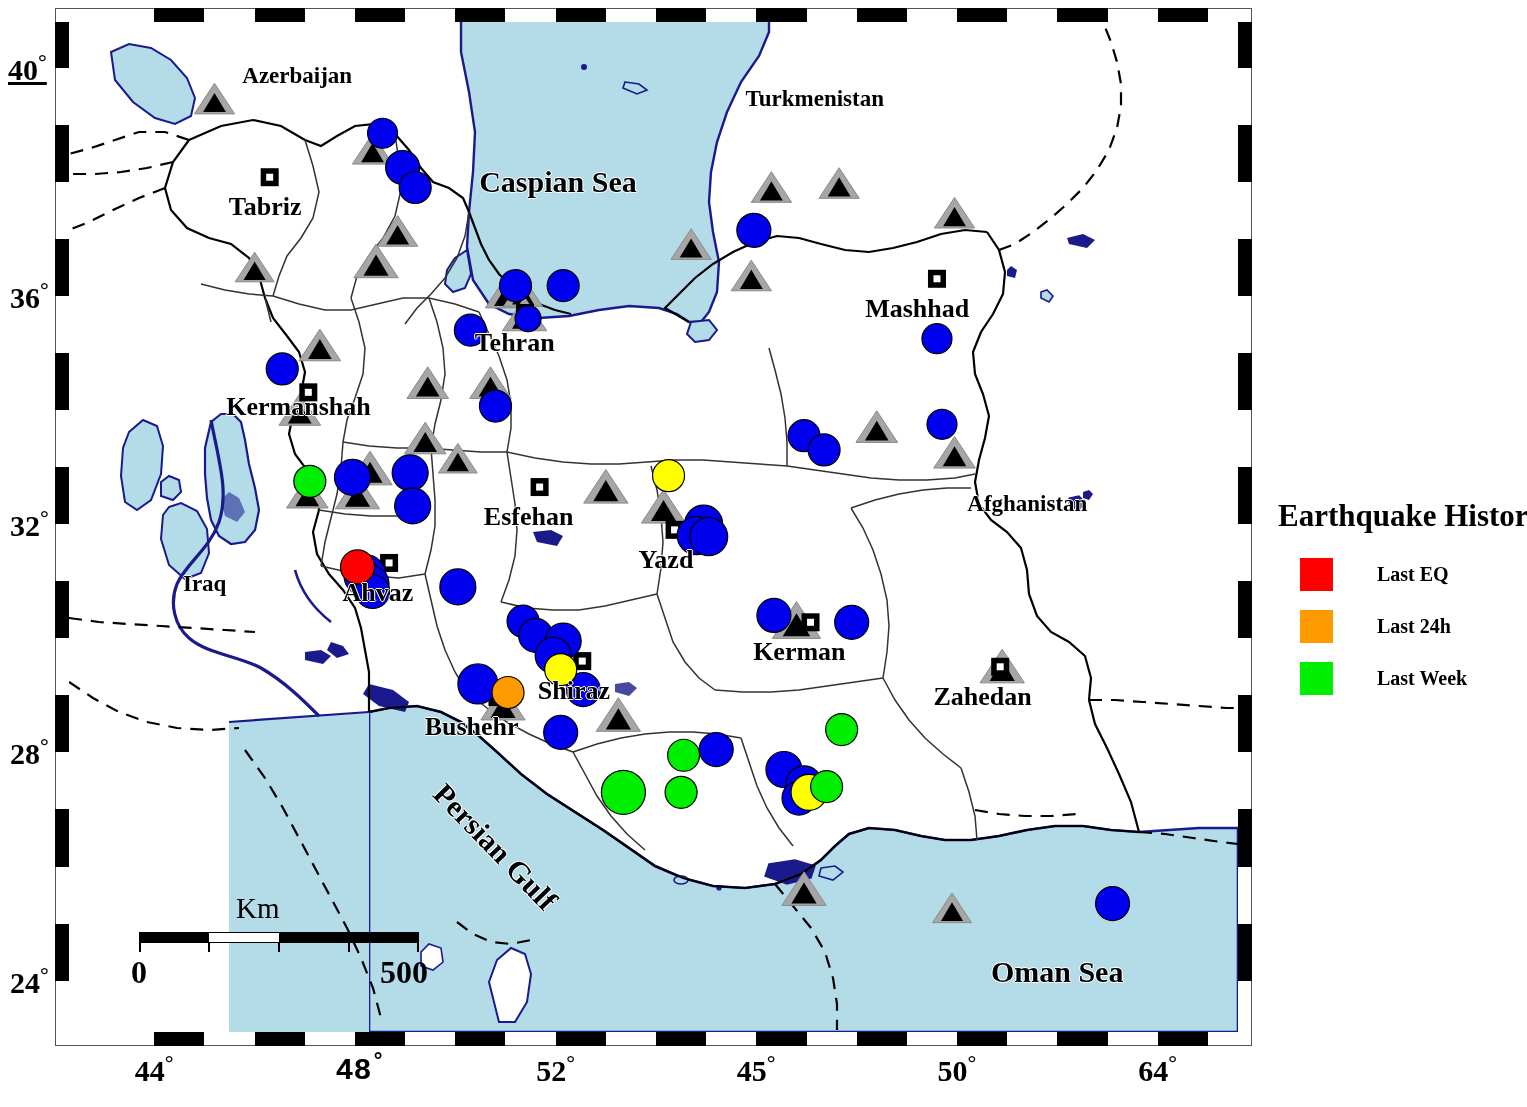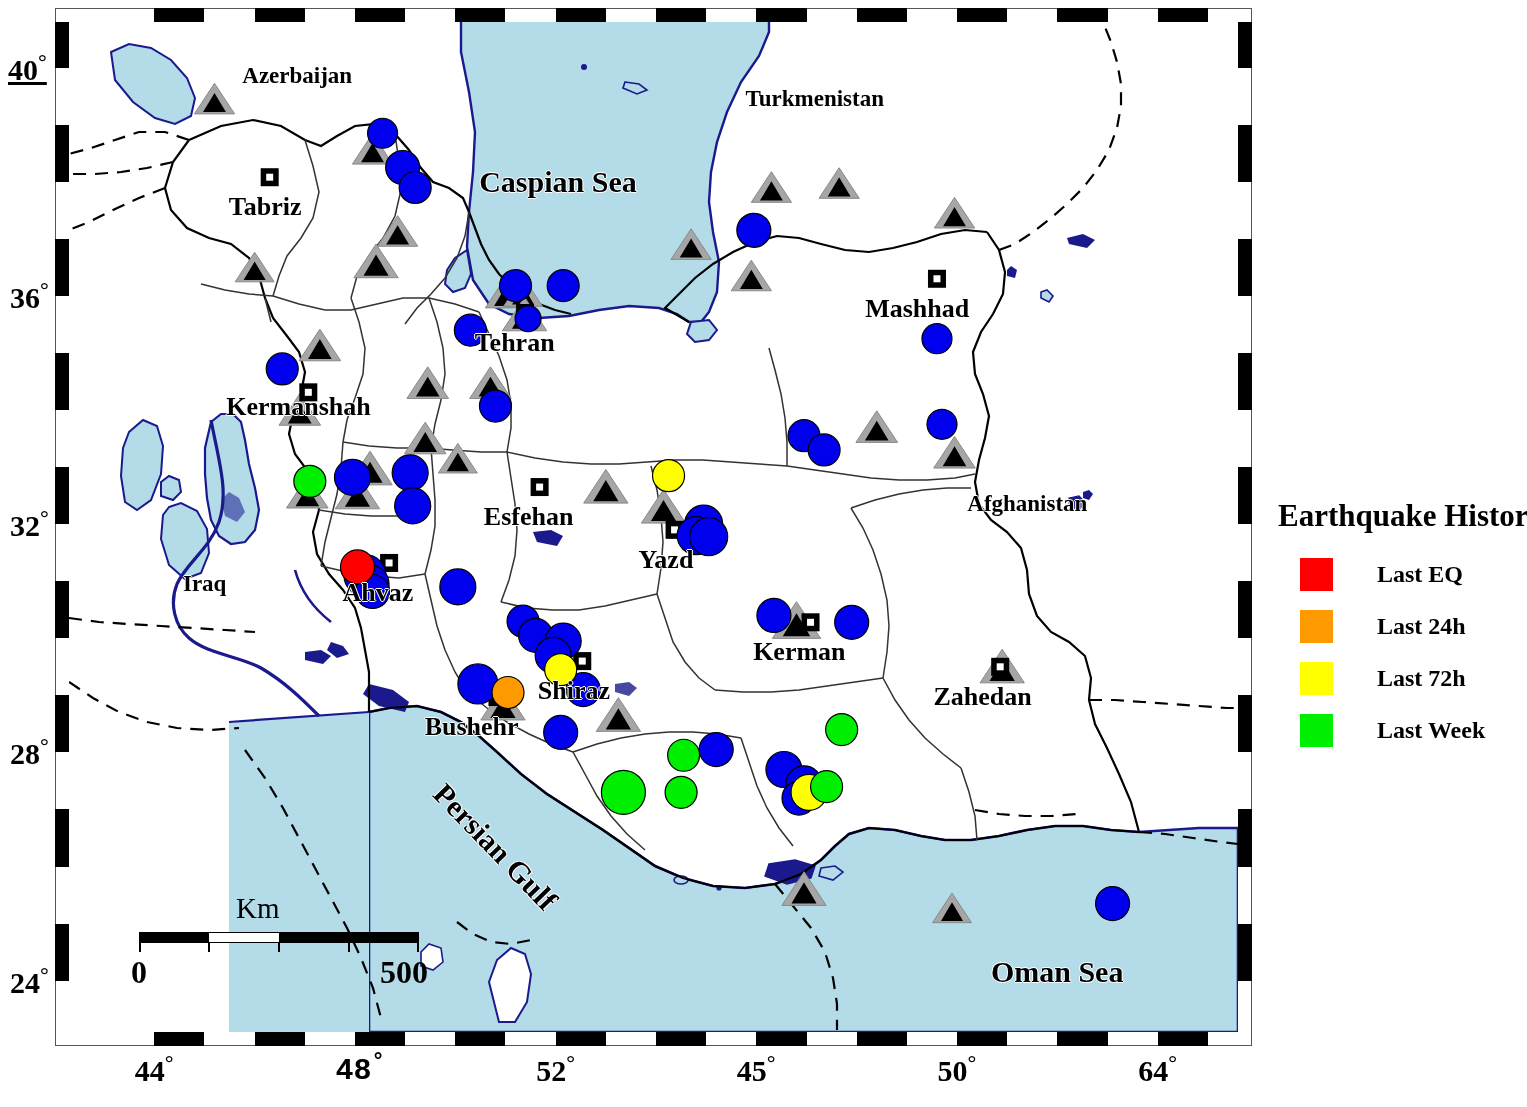--- a/index.html
+++ b/index.html
@@ -34,21 +34,21 @@
   #scalebar .tick{position:absolute;top:33px;width:2px;height:9px;background:#000;}
   #scalebar .km{position:absolute;left:97px;top:-18px;font-size:29px;font-family:"Liberation Serif",serif;color:#000;}
   #scalebar .t0{position:absolute;left:-8px;top:44px;font-size:32px;font-weight:bold;font-family:"Liberation Serif",serif;color:#000;}
   #scalebar .t500{position:absolute;left:241px;top:44px;font-size:32px;font-weight:bold;font-family:"Liberation Serif",serif;color:#000;}
 
   
   #legend{position:absolute;left:1278px;top:498px;width:245px;}
   #legend .title{font-family:"Liberation Serif",serif;font-weight:bold;font-size:31px;color:#000;white-space:nowrap;margin-bottom:14px;}
   #legend .row{display:flex;align-items:center;height:52px;}
   #legend .swatch{width:33px;height:33px;margin-left:22px;margin-right:44px;border:0;}
-  #legend .lbl{font-family:"Liberation Serif",serif;font-weight:bold;font-size:24px;color:#000;white-space:nowrap;}
+  #legend .lbl{font-family:"Liberation Serif",serif;font-weight:bold;font-size:20px;color:#000;white-space:nowrap;}
 </style>
 </head>
 <body>
 
 <div id="figure">
 
   <div id="map-frame">
     <div id="frame-border">
         <div style="position:absolute;left:0;top:0;width:1197px;height:1038px;border:1.5px solid #555;box-sizing:border-box;background:#fff;"></div>
         <div style="position:absolute;left:14px;top:14px;width:1169px;height:1010px;border:1.5px solid #555;box-sizing:border-box;"></div>
@@ -544,23 +544,19 @@
     <div id="legend-rows">
         <div class="row">
           <div class="swatch" style="background: rgb(255, 0, 0);"></div>
           <div class="lbl">Last EQ</div>
         </div>
         <div class="row">
           <div class="swatch" style="background: rgb(255, 153, 0);"></div>
           <div class="lbl">Last 24h</div>
         </div>
         <div class="row">
-          <div class="swatch" style="background: rgb(255, 255, 0);"></div>
-          <div class="lbl">Last 72h</div>
-        </div>
-        <div class="row">
           <div class="swatch" style="background: rgb(0, 238, 0);"></div>
           <div class="lbl">Last Week</div>
         </div>
       </div>
   </div>
 
 </div>
 
 </body></html>

